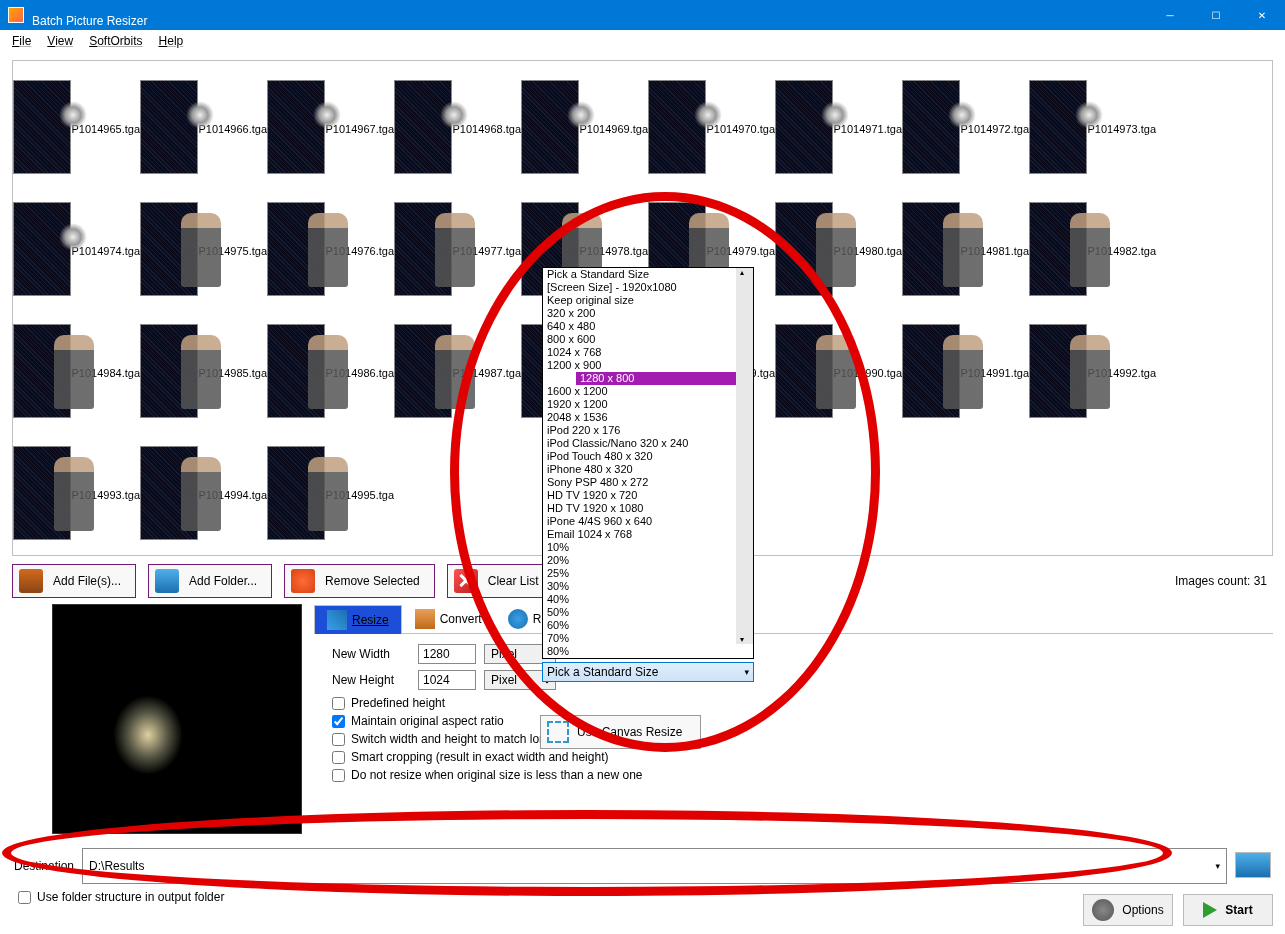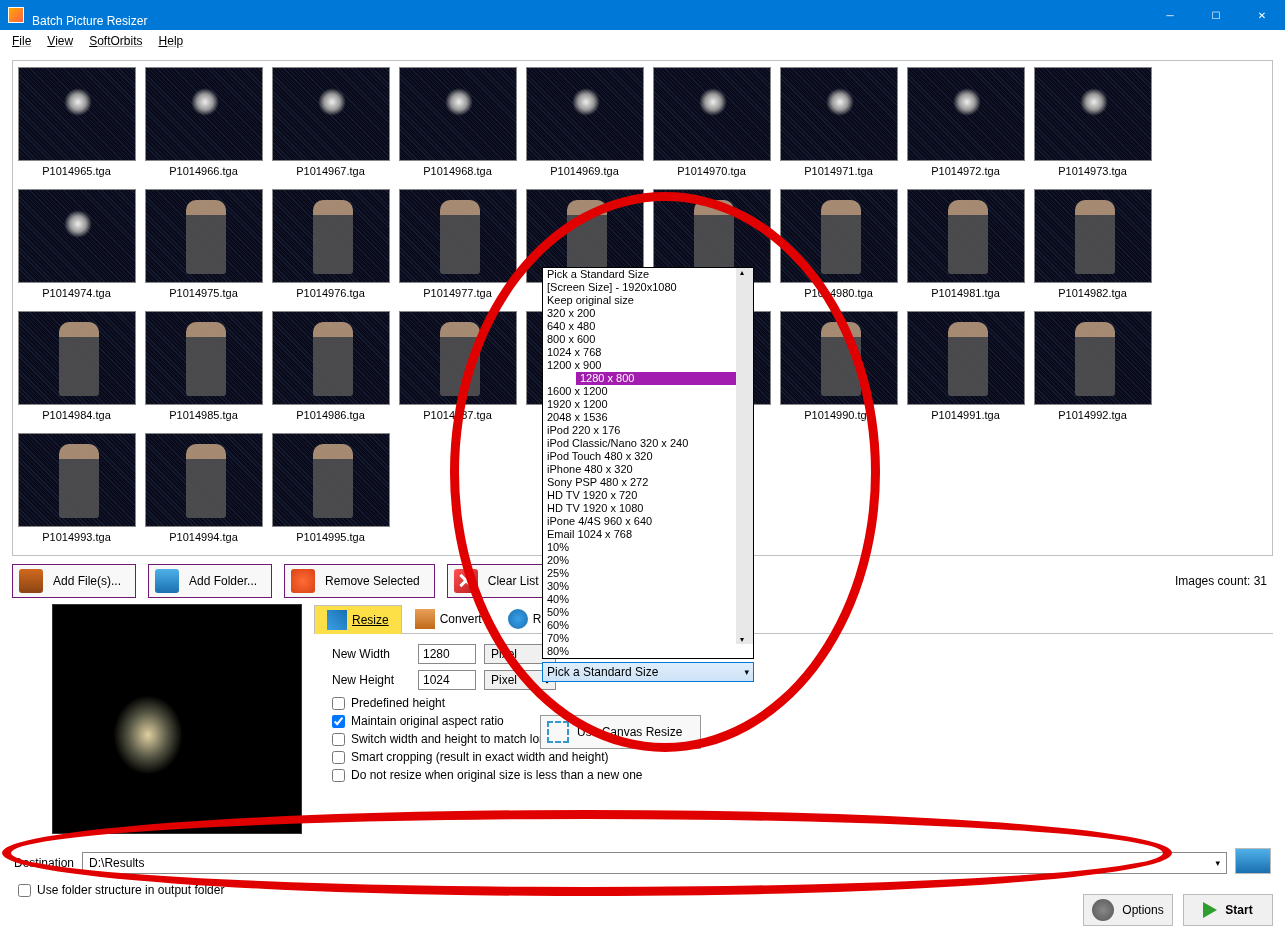--- a/index.html
+++ b/index.html
@@ -12,21 +12,21 @@
 .win-btn { width: 46px; height: 30px; display: flex; align-items: center; justify-content: center; color: #fff; font-size: 10px; }
 
 .menubar { height: 22px; display: flex; align-items: center; padding: 0 4px; background: #fff; }
 .menubar span { padding: 2px 8px; text-decoration: underline; text-decoration-color: rgba(0,0,0,0.3); cursor: default; }
 .menubar span:first-letter { text-decoration: underline; }
 
 .main { position: relative; padding: 8px 12px 0 12px; }
 
 .gallery { border: 1px solid #c0c0c0; height: 496px; overflow: hidden; padding: 6px 0 0 0; position: relative; background: #fff; }
 .grid { display: flex; flex-wrap: wrap; gap: 0 0; }
-.thumb { width: 127px; height: 120px; display: flex; flex-direction: column; align-items: center; margin: 0 0 2px 0; }
+.thumb { width: 127px; height: 120px; display: flex; flex-direction: row; align-items: center; margin: 0 0 2px 0; }
 .thumb .img { width: 118px; height: 94px; background: #0a0a1a; border: 1px solid #888; position: relative; background-image: repeating-linear-gradient(45deg, rgba(70,130,180,0.15) 0 1px, transparent 1px 3px); }
 .thumb .light { position: absolute; top: 20px; left: 45px; width: 28px; height: 28px; background: radial-gradient(circle, #eee 0%, #999 40%, transparent 70%); border-radius: 4px; }
 .thumb .person { position: absolute; top: 10px; left: 40px; width: 40px; height: 74px; background: linear-gradient(180deg, #c0a080 0 20%, #555 20% 100%); border-radius: 10px 10px 3px 3px; opacity: 0.85; }
 .thumb .fname { font-size: 11px; margin-top: 4px; white-space: nowrap; }
 
 .sideicons { position: absolute; right: 14px; top: 62px; display: flex; flex-direction: column; gap: 10px; }
 .sideicons .ico { width: 22px; height: 22px; }
 
 .toolbar-row { display: flex; align-items: center; gap: 12px; margin: 8px 0 6px 0; }
 .btn { display: flex; align-items: center; gap: 10px; border: 1px solid #701a75; background: #f8f8f8; padding: 4px 14px 4px 6px; height: 34px; }
@@ -40,37 +40,37 @@
 .spacer { flex: 1; }
 .count { font-size: 12px; margin-right: 6px; }
 
 .lower { display: flex; gap: 12px; }
 .preview { width: 250px; height: 230px; background: #000; position: relative; border: 1px solid #333; margin-left: 40px; }
 .preview .lamp { position: absolute; left: 60px; top: 90px; width: 70px; height: 80px; background: radial-gradient(ellipse at center, #e0d0a0 0%, #554 40%, transparent 70%); }
 
 .tabs-panel { flex: 1; }
 .tabs { display: flex; border-bottom: 1px solid #c0c0c0; }
 .tab { display: flex; align-items: center; gap: 5px; padding: 4px 12px; border: 1px solid transparent; border-bottom: none; background: #fff; }
-.tab.active { border-color: #c0c0c0; background: #fde047; position: relative; top: 1px; text-decoration: underline; }
+.tab.active { border-color: #c0c0c0; background: #1d4ed8; position: relative; top: 1px; text-decoration: underline; }
 .tab .ti { width: 20px; height: 20px; }
 
 .form { padding: 10px 10px 0 18px; }
 .frow { display: flex; align-items: center; gap: 8px; margin-bottom: 6px; }
 .frow label { width: 78px; text-align: left; }
 .frow input[type=text] { width: 58px; border: 1px solid #888; padding: 2px 4px; }
 .frow select { width: 72px; border: 1px solid #888; padding: 1px 2px; background: #f0f0f0; }
 .chk { display: flex; align-items: center; gap: 6px; margin: 4px 0; }
 .chk input { width: 13px; height: 13px; }
 
 .canvas-btn { border: 1px solid #999; padding: 5px 18px 5px 6px; display: inline-flex; align-items: center; gap: 8px; background: #f8f8f8; }
 .canvas-btn .ci { width: 22px; height: 22px; border: 2px dashed #3399cc; }
 
 .dest-row { display: flex; align-items: center; gap: 8px; margin: 14px 14px 4px 14px; }
 .dest-row label { }
-.dest-select { flex: 1; border: 1px solid #888; padding: 3px 6px; background: #fff; display: flex; justify-content: space-between; align-items: center; height: 22px; }
+.dest-select { flex: 1; border: 1px solid #888; padding: 3px 6px; background: #fff; display: flex; justify-content: space-between; align-items: center; height: 36px; }
 .dest-select .arrow { font-size: 9px; }
 .dest-btns .sbtn { width: 36px; height: 26px; border: 1px solid #bbb; background: #f0f0f0; display: inline-flex; align-items: center; justify-content: center; }
 
 .folder-chk { margin: 6px 0 0 18px; display: flex; align-items: center; gap: 6px; }
 
 .footer { position: absolute; bottom: 8px; right: 12px; display: flex; gap: 10px; align-items: center; }
 .footer .fbtn { height: 32px; min-width: 90px; border: 1px solid #bbb; background: #f0f0f0; display: flex; align-items: center; justify-content: center; gap: 8px; }
 .gear { width: 22px; height: 22px; border-radius: 50%; background: radial-gradient(circle,#888,#555); }
 .start-arrow { width: 0; height: 0; border-left: 14px solid #2e9e2e; border-top: 8px solid transparent; border-bottom: 8px solid transparent; }
 

